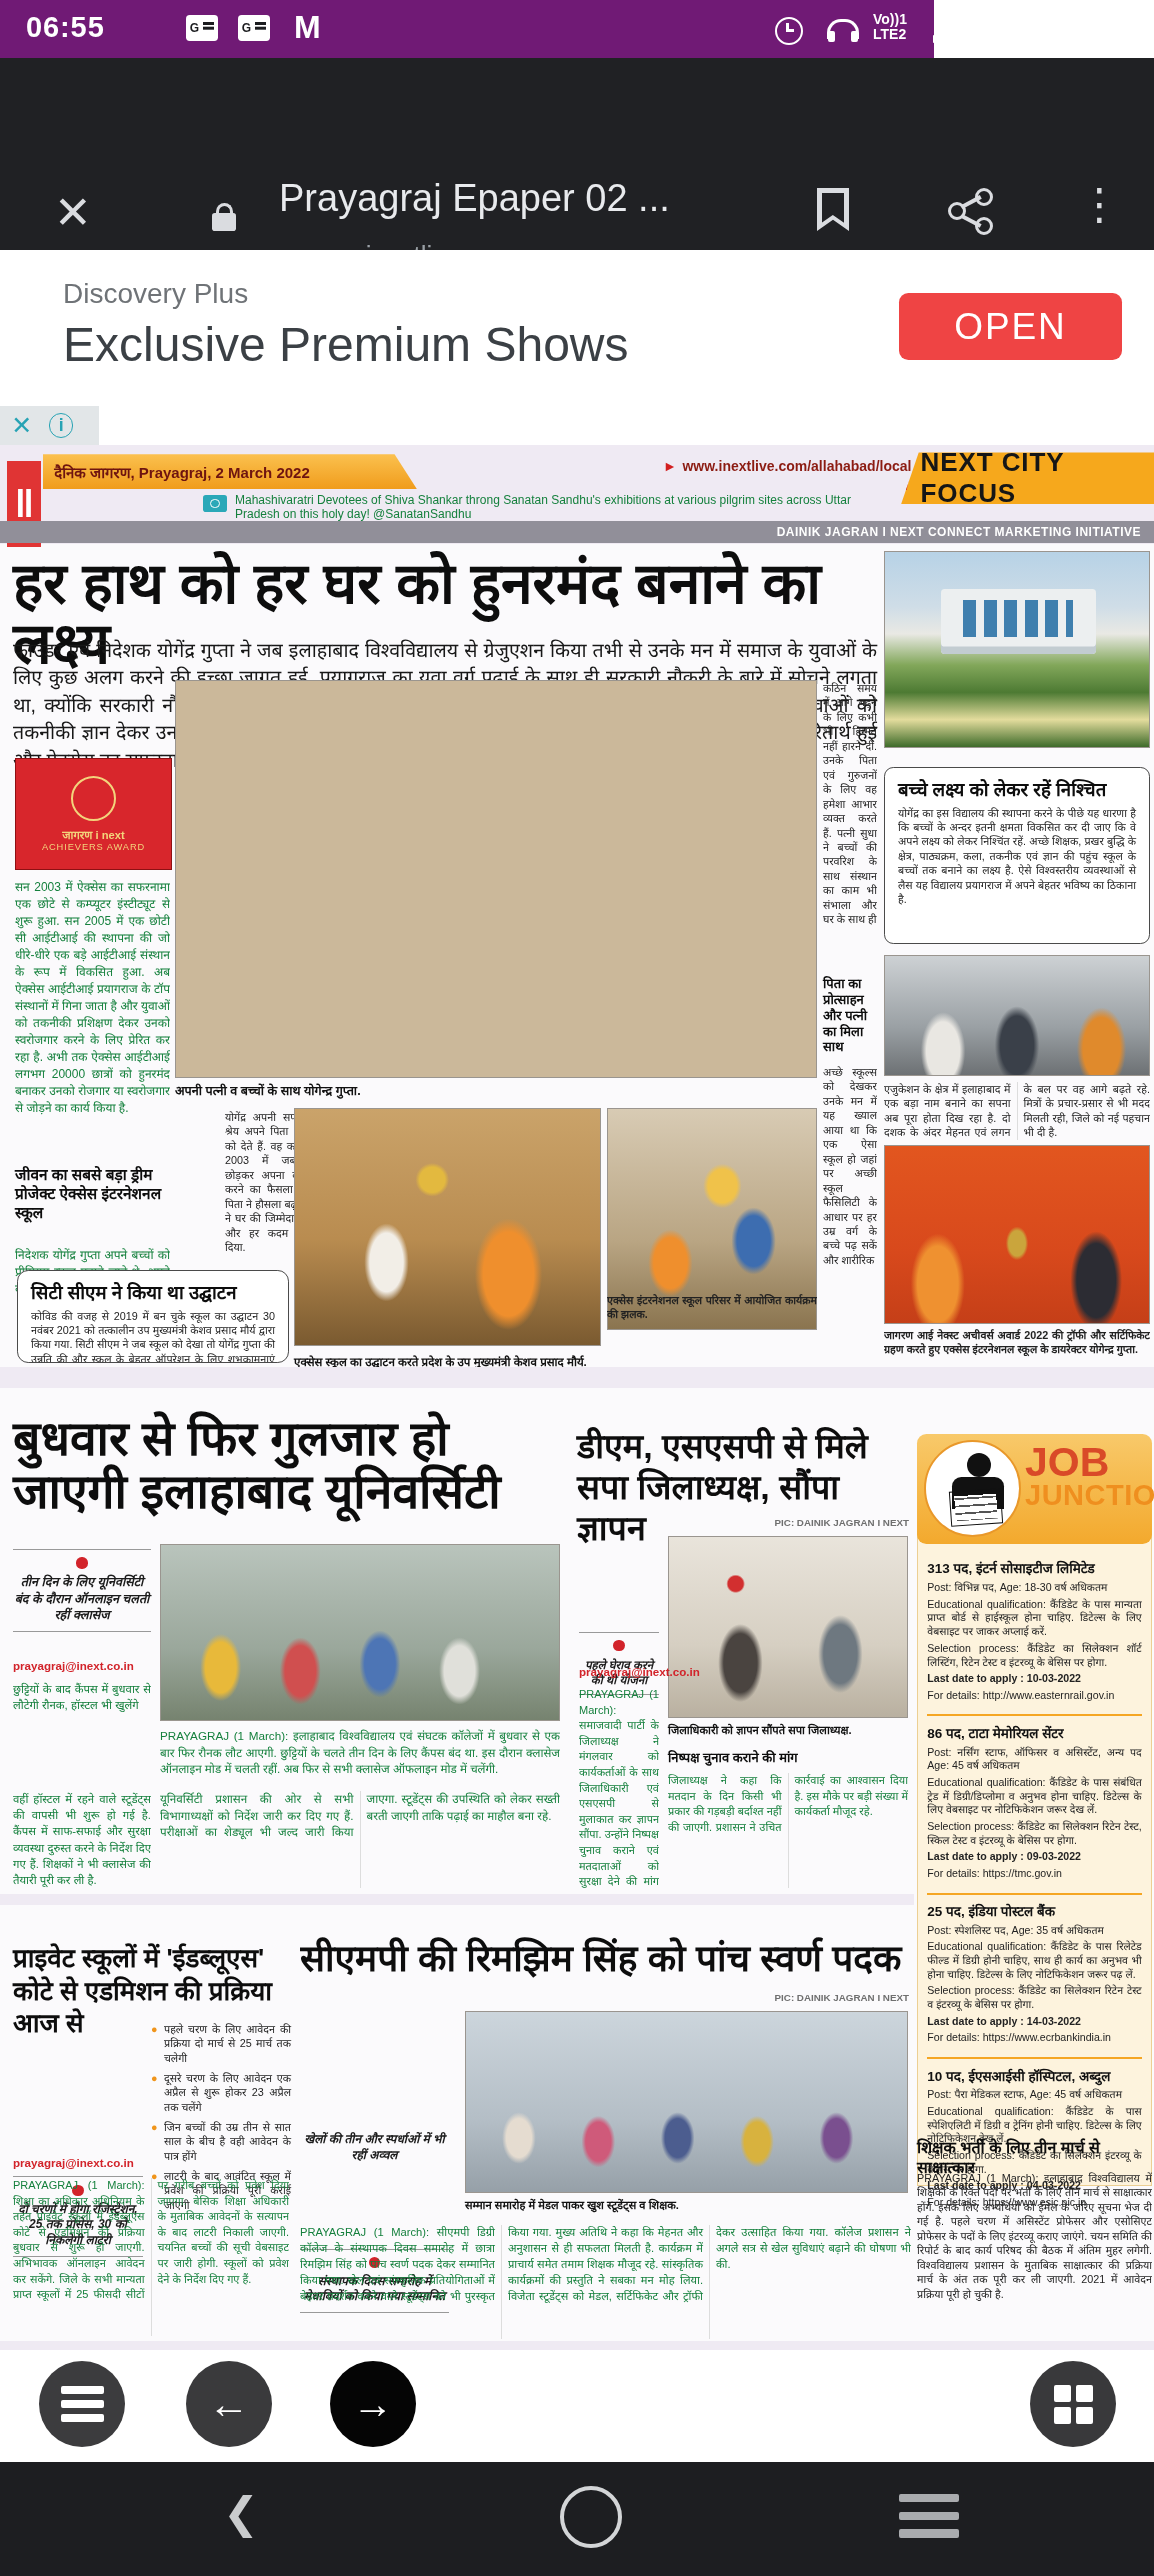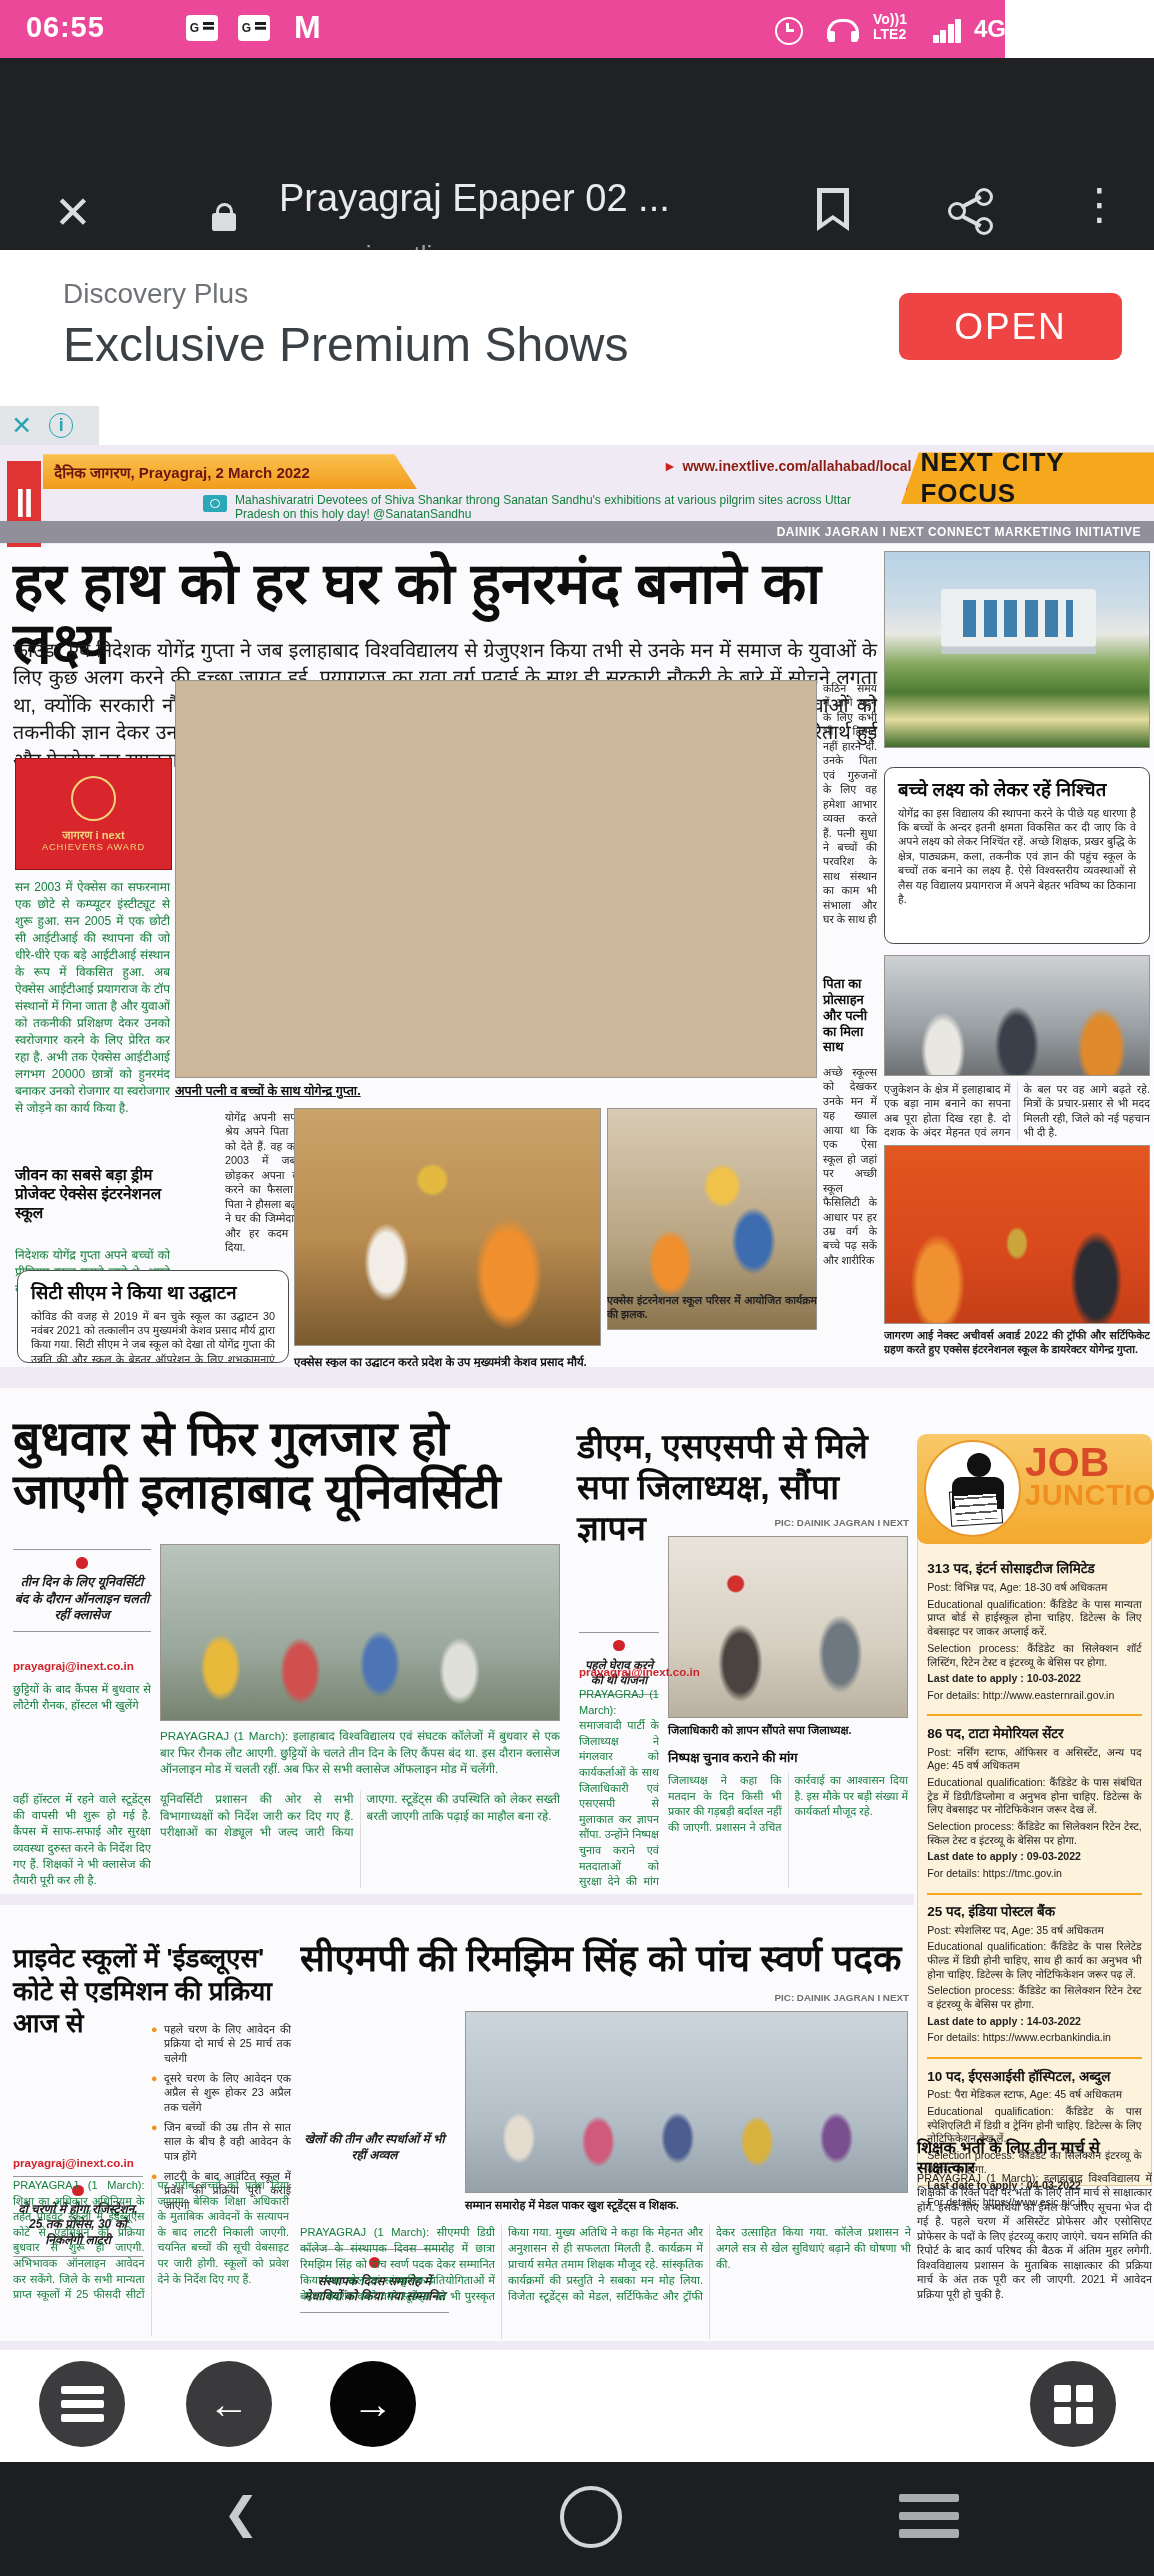--- a/index.html
+++ b/index.html
@@ -1,21 +1,21 @@
 <!DOCTYPE html>
 <html style="font-size:15px"><head>
 <meta charset="utf-8">
 <style>
   html,body{margin:0;padding:0;background:#000;}
   #screen{position:relative;width:1154px;height:2576px;background:#fff;overflow:hidden;
           font-family:"Liberation Sans","DejaVu Sans",sans-serif;}
   .abs{position:absolute;}
 
   
-  .status-bar{left:0;top:0;width:1005px;height:58px;background:#ec4899;color:#fff;}
+  .status-bar{left:0;top:0;width:934px;height:58px;background:#701a75;color:#fff;}
   .sb-time{left:26px;top:11.2px;font-size:29px;font-weight:700;letter-spacing:0.9px;}
   .notif-card{width:32px;height:26px;background:#fff;border-radius:3.7px;top:15px;}
   .notif-card i{position:absolute;left:3.7px;font-style:normal;font-weight:800;font-size:12px;color:#1b1c1f;top:5.6px;}
   .notif-card s{position:absolute;right:3.7px;top:7.4px;width:11.2px;height:2.8px;background:#1b1c1f;box-shadow:0 4.7px 0 #1b1c1f;text-decoration:none;}
   .gmail-m{top:9.3px;font-size:32px;font-weight:700;color:#fff;}
   .alarm{width:24px;height:24px;border:2.8px solid #fff;border-radius:50%;top:17px;}
   .alarm::before{content:"";position:absolute;left:9.3px;top:3.7px;width:2.8px;height:8.4px;background:#fff;}
   .alarm::after{content:"";position:absolute;left:9.3px;top:10.2px;width:7.4px;height:2.8px;background:#fff;}
   .hp{width:26px;height:17px;border:3.7px solid #fff;border-bottom:none;border-radius:14px 14px 0 0;top:18.6px;}
   .hp::before,.hp::after{content:"";position:absolute;top:9.3px;width:6.5px;height:11.2px;background:#fff;border-radius:1.9px;}
@@ -293,21 +293,21 @@
     <div class="abs award-logo">
       <div class="award-ring"></div>
       <div class="award-l1">जागरण i next</div>
       <div class="award-l2">ACHIEVERS AWARD</div>
     </div>
     <div class="abs smalltext" style="left:15px;top:434px;width:155px;height:279px;overflow:hidden;">सन 2003 में ऐक्सेस का सफरनामा एक छोटे से कम्प्यूटर इंस्टीट्यूट से शुरू हुआ. सन 2005 में एक छोटी सी आईटीआई की स्थापना की जो धीरे-धीरे एक बड़े आईटीआई संस्थान के रूप में विकसित हुआ. अब ऐक्सेस आईटीआई प्रयागराज के टॉप संस्थानों में गिना जाता है और युवाओं को तकनीकी प्रशिक्षण देकर उनको स्वरोजगार करने के लिए प्रेरित कर रहा है. अभी तक ऐक्सेस आईटीआई लगभग 20000 छात्रों को हुनरमंद बनाकर उनको रोजगार या स्वरोजगार से जोड़ने का कार्य किया है.</div>
     <div class="abs subhead" style="left:15px;top:721px;width:155px;font-size:15.4px;">जीवन का सबसे बड़ा ड्रीम प्रोजेक्ट ऐक्सेस इंटरनेशनल स्कूल</div>
     <div class="abs smalltext" style="left:15px;top:802px;width:155px;height:104px;overflow:hidden;">निदेशक योगेंद्र गुप्ता अपने बच्चों को प्रीमियम स्कूल पढ़ाने जाते थे. अपने बच्चे के एडमिशन के</div>
 
     <div class="abs photo family-photo"></div>
-    <div class="abs caption" style="left:175px;top:637px;width:642px;font-size:12.6px;text-decoration:underline;">अपनी पत्नी व बच्चों के साथ योगेन्द्र गुप्ता.</div>
+    <div class="abs caption" style="left:175px;top:637px;width:642px;font-size:12.6px;">अपनी पत्नी व बच्चों के साथ योगेन्द्र गुप्ता.</div>
 
     <div class="abs tinytext" style="left:189px;top:665px;width:108px;height:155px;overflow:hidden;margin-left:36px;">योगेंद्र अपनी सफलता का श्रेय अपने पिता और पत्नी को देते हैं. वह कहते हैं कि 2003 में जब नौकरी छोड़कर अपना काम शुरू करने का फैसला लिया तो पिता ने हौसला बढ़ाया. पत्नी ने घर की जिम्मेदारी संभाली और हर कदम पर साथ दिया.</div>
     <div class="abs photo ribbon-photo"></div>
     <div class="abs caption" style="left:294px;top:909px;width:372px;font-size:11.6px;">एक्सेस स्कूल का उद्घाटन करते प्रदेश के उप मुख्यमंत्री केशव प्रसाद मौर्य.</div>
     <div class="abs photo crowd-photo"></div>
     <div class="abs tinytext" style="left:607px;top:848px;width:210px;height:28px;overflow:hidden;font-weight:700;">एक्सेस इंटरनेशनल स्कूल परिसर में आयोजित कार्यक्रम की झलक.</div>
 
     <div class="abs newsbox" style="left:17px;top:825px;width:272px;height:93px;overflow:hidden;">
       <div class="subhead" style="font-size:18.6px;margin-bottom:3.7px;">सिटी सीएम ने किया था उद्घाटन</div>
       <div class="tinytext">कोविड की वजह से 2019 में बन चुके स्कूल का उद्घाटन 30 नवंबर 2021 को तत्कालीन उप मुख्यमंत्री केशव प्रसाद मौर्य द्वारा किया गया. सिटी सीएम ने जब स्कूल को देखा तो योगेंद्र गुप्ता की उन्नति की और स्कूल के बेहतर ऑपरेशन के लिए शुभकामनाएं एवं बधाई दी.</div>

